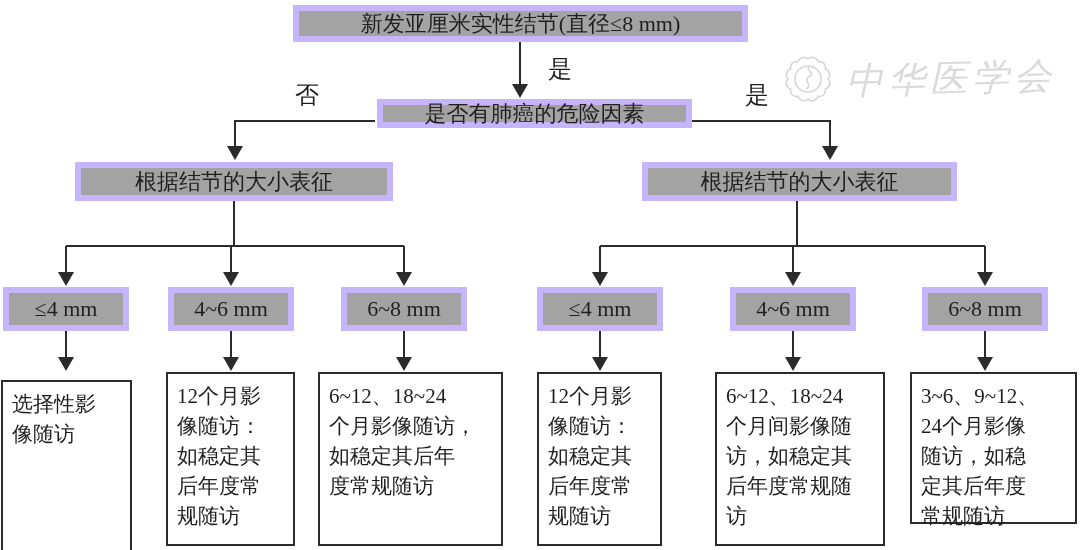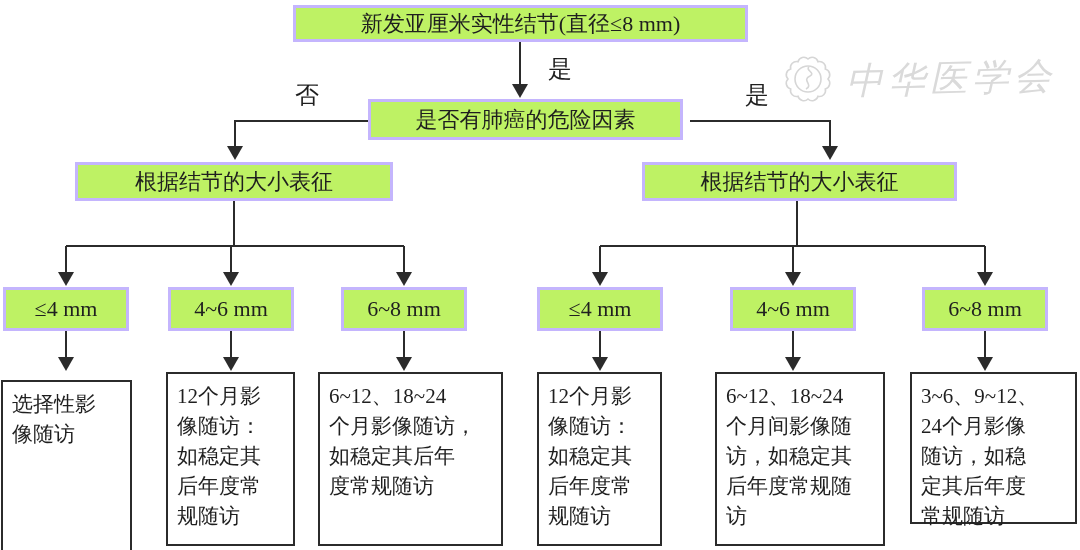--- a/index.html
+++ b/index.html
@@ -1,21 +1,21 @@
 <!DOCTYPE html>
 <html><head>
 <meta charset="utf-8">
 <style>
   html,body{margin:0;padding:0;background:#ffffff;}
   #canvas{
     position:relative;width:1080px;height:550px;background:#ffffff;overflow:hidden;
     font-family:"Liberation Serif","DejaVu Serif",serif;color:#1f1f1f;
   }
   .node{
-    position:absolute;box-sizing:border-box;border:3px solid #c4b5fd;background:#bef264;
+    position:absolute;box-sizing:border-box;border:6px solid #c4b5fd;background:#a3a3a3;
     display:flex;align-items:center;justify-content:center;text-align:right;
     font-size:22px;line-height:1.25;
   }
   .leaf{
     position:absolute;box-sizing:border-box;border:2px solid #2b2b2b;background:#ffffff;
     font-size:21px;line-height:30px;padding:7px 6px 0 9px;text-align:left;
     white-space:pre-line;
   }
   .edge-label{
     position:absolute;font-size:24px;width:40px;text-align:center;line-height:1;
@@ -95,21 +95,21 @@
       </g>
     </svg>
     <span class="wm-text">中华医学会</span>
   </div>
 
   <div class="node" style="left:293px;top:5px;width:455px;height:37px;">
     <span>新发亚厘米实性结节(直径≤8 mm)</span>
   </div>
   <div class="edge-label" style="left:540px;top:57px;">是</div>
 
-  <div class="node" style="left:368px;top:99px;width:315px;height:41px;">
+  <div class="node" style="left:377px;top:99px;width:315px;height:29px;">
     <span>是否有肺癌的危险因素</span>
   </div>
   <div class="edge-label" style="left:287px;top:83px;">否</div>
   <div class="edge-label" style="left:737px;top:83px;">是</div>
 
   <div class="node" style="left:75px;top:162px;width:318px;height:39px;">
     <span>根据结节的大小表征</span>
   </div>
   <div class="node" style="left:642px;top:162px;width:315px;height:39px;">
     <span>根据结节的大小表征</span>

